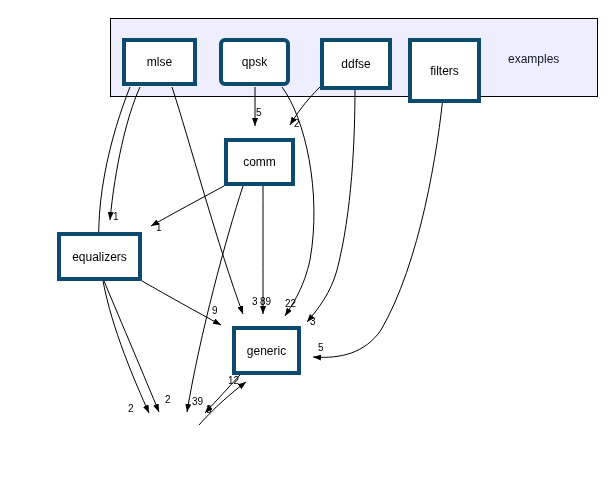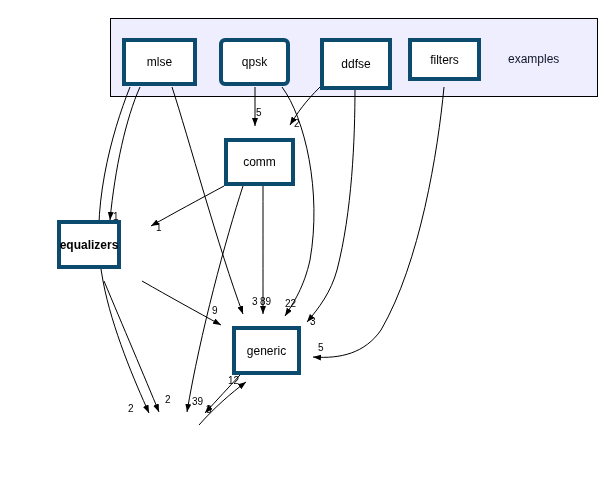--- a/index.html
+++ b/index.html
@@ -65,27 +65,27 @@
 
   <div class="node" style="left: 122px; top: 38px; width: 75px; height: 48px; z-index: 3;">
     <span>mlse</span>
   </div>
   <div class="node" style="left: 219px; top: 38px; width: 71px; height: 48px; z-index: 3; border-radius: 6px;">
     <span>qpsk</span>
   </div>
   <div class="node" style="left: 320px; top: 38px; width: 72px; height: 52px; z-index: 3;">
     <span>ddfse</span>
   </div>
-  <div class="node" style="left: 408px; top: 38px; width: 73px; height: 43px; z-index: 3;">
+  <div class="node" style="left: 408px; top: 38px; width: 73px; height: 65px; z-index: 3;">
     <span>filters</span>
   </div>
   <div class="node" style="left: 224px; top: 138px; width: 71px; height: 48px; z-index: 3;">
     <span>comm</span>
   </div>
-  <div class="node" style="left: 57px; top: 220px; width: 64px; height: 49px; z-index: 3; font-weight: bold;">
+  <div class="node" style="left: 57px; top: 232px; width: 85px; height: 49px; z-index: 3;">
     <span>equalizers</span>
   </div>
   <div class="node" style="left: 232px; top: 326px; width: 69px; height: 49px; z-index: 3;">
     <span>generic</span>
   </div>
 
   <div id="edge-labels">
       <span class="edge-label" style="left: 256px; top: 108px; z-index: 4;">5</span>
       <span class="edge-label" style="left: 294px; top: 119px; z-index: 4;">2</span>
       <span class="edge-label" style="left: 113px; top: 212px; z-index: 4;">1</span>

